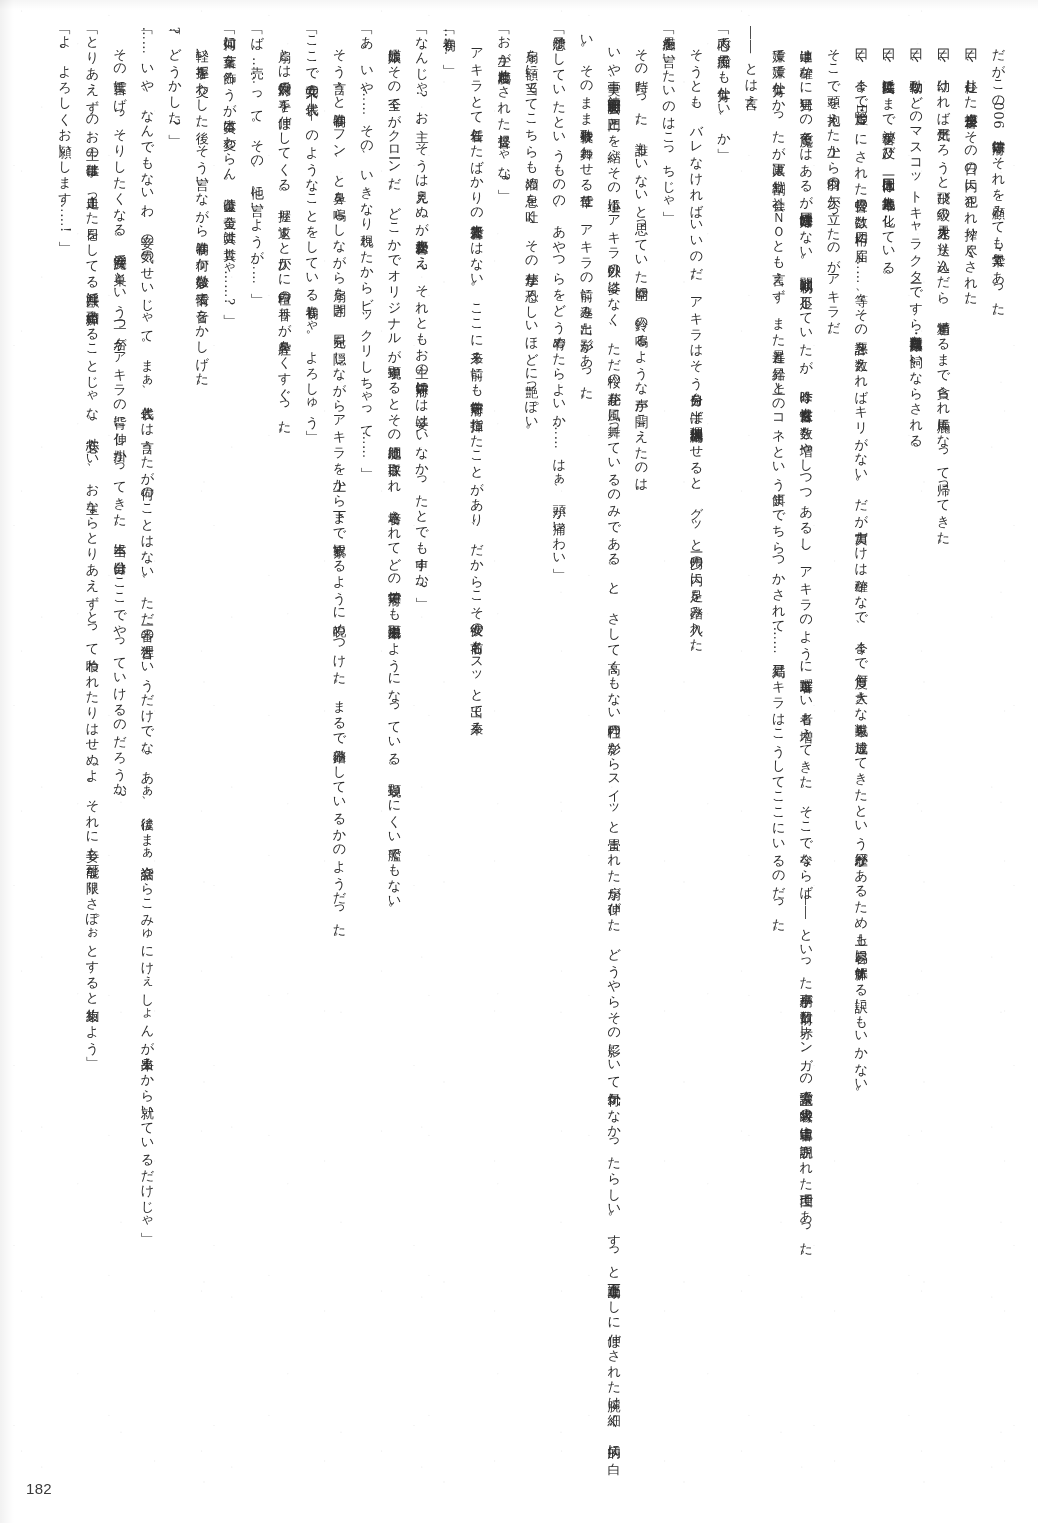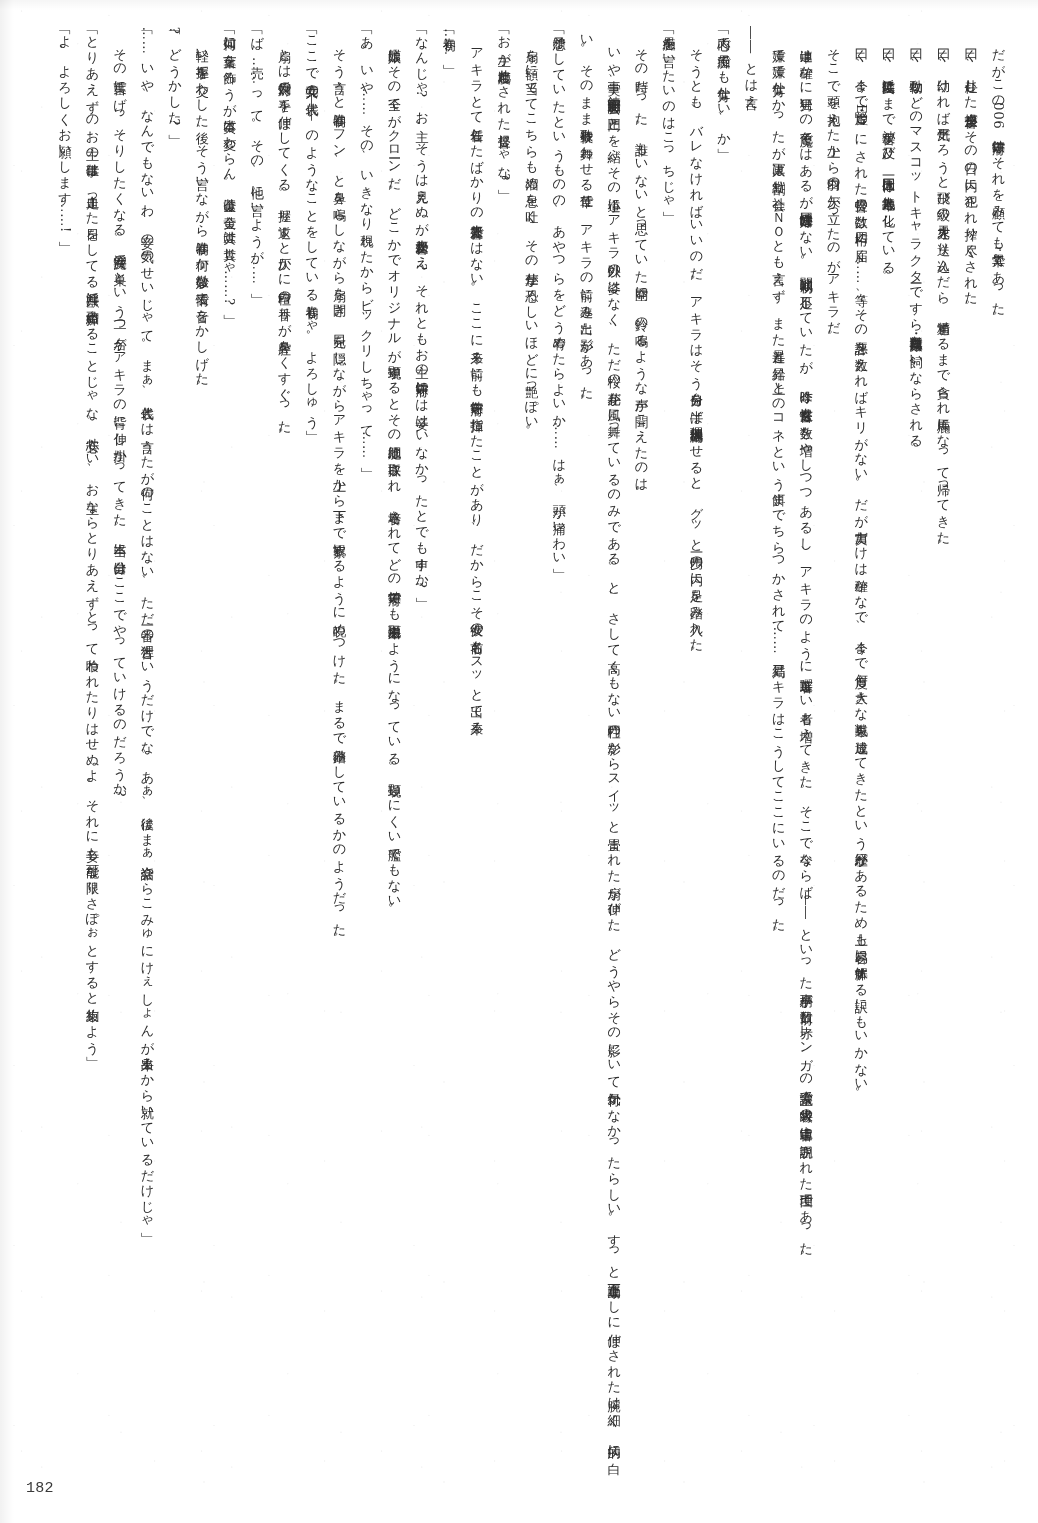--- a/index.html
+++ b/index.html
@@ -68,21 +68,21 @@
 
   .col-gap {
     display: block;
   }
 
   .page-number {
     position: absolute;
     left: 26px;
     bottom: 26px;
     font-size: 15px;
-    font-family: Liberation Mono, monospace;
+    font-family: Liberation Sans, sans-serif;
     color: #3a3a3a;
     letter-spacing: 0.02em;
   }
 
   
   .edge-shade-left {
     position: absolute;
     left: 0; top: 0; bottom: 0; width: 14px;
     background: linear-gradient(to right, rgba(0,0,0,0.055), rgba(0,0,0,0));
     pointer-events: none;

